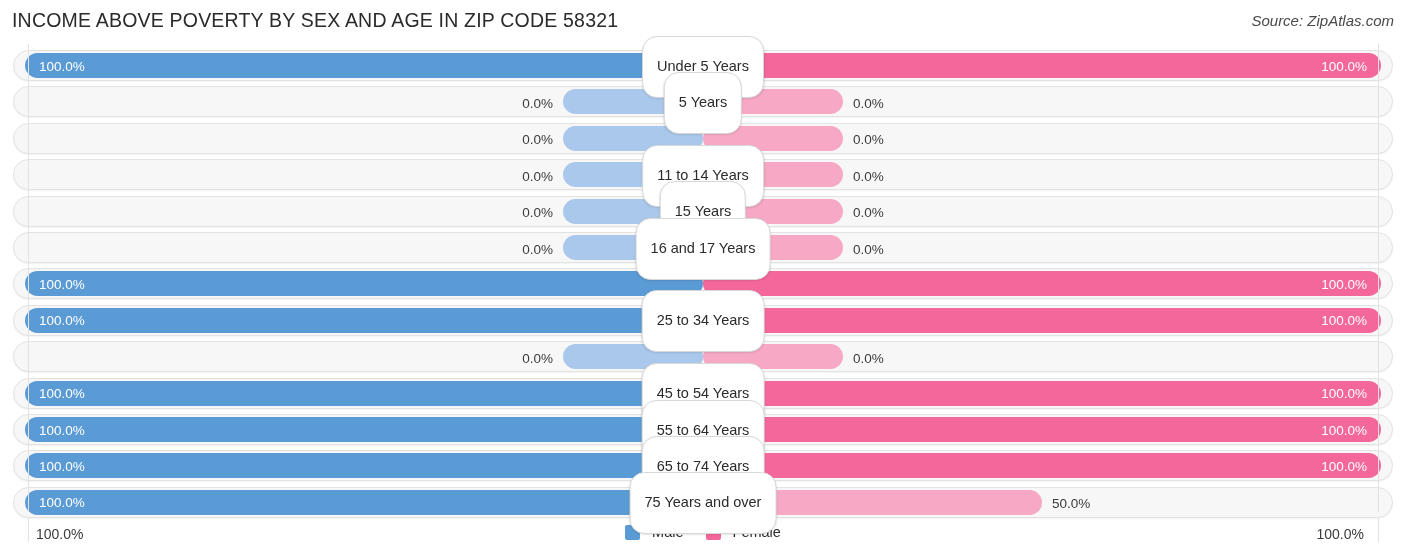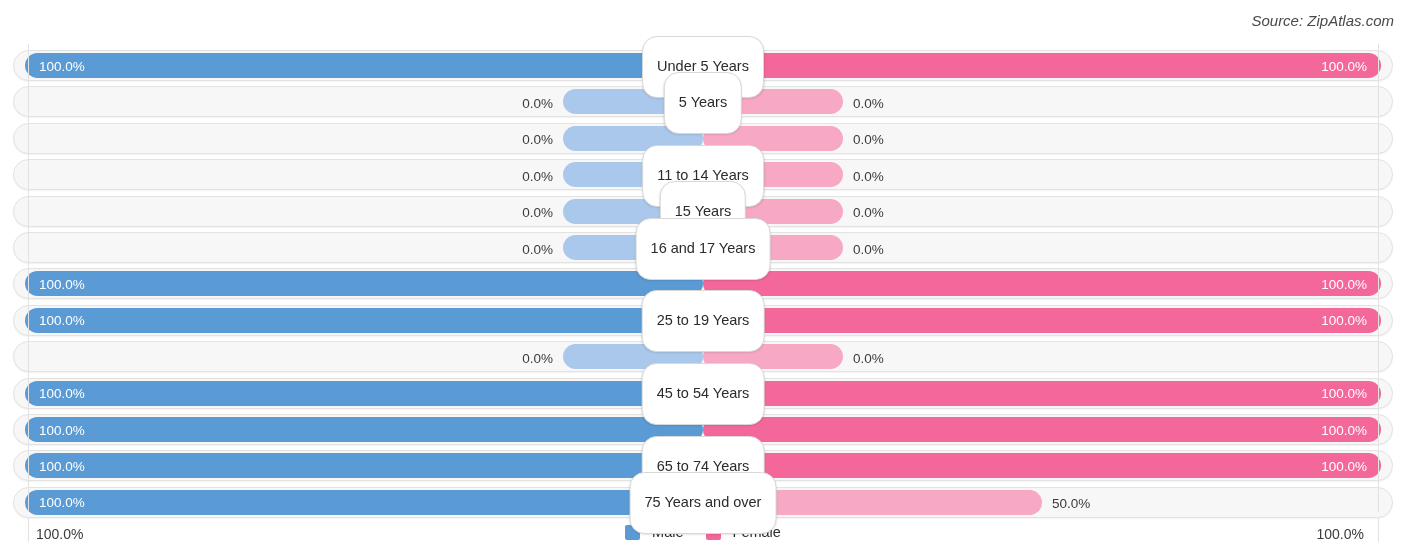--- a/index.html
+++ b/index.html
@@ -94,20 +94,21 @@
     display:flex;justify-content:center;align-items:center;gap:22px;
   }
   .legend-item{display:flex;align-items:center;gap:12px;}
   .legend-swatch{width:15px;height:15px;border-radius:2px;}
   .legend-text{font-size:14.5px;color:#2b2b2b;}
 </style>
 </head>
 <body>
 
 <div id="header">
+  <div id="page-title">INCOME ABOVE POVERTY BY SEX AND AGE IN ZIP CODE 58321</div>
   <div id="source-note">Source: ZipAtlas.com</div>
 </div>
 
 <div id="plot">
     <div class="row" style="top: 6px;">
       <div class="track"></div>
       <div class="bar male" style="width: 678px; background: rgb(91, 155, 213);">
         <span class="bar-val inside">100.0%</span>
       </div>
       <div class="bar female" style="width: 678px; background: rgb(244, 103, 154);">
@@ -164,21 +165,21 @@
       </div>
     </div>
     <div class="row" style="top: 260.8px;">
       <div class="track"></div>
       <div class="bar male" style="width: 678px; background: rgb(91, 155, 213);">
         <span class="bar-val inside">100.0%</span>
       </div>
       <div class="bar female" style="width: 678px; background: rgb(244, 103, 154);">
         <span class="bar-val inside">100.0%</span>
       </div>
-      <div class="center-pill">25 to 19 Years</div>
+      <div class="center-pill">25 to 34 Years</div>
     </div>
     <div class="row" style="top: 297.2px;">
       <div class="track"></div>
       <div class="bar male" style="width: 140px; background: rgb(170, 200, 236);"></div>
       <div class="val-out left" style="right: 853px; top: 50%;">0.0%</div>
       <div class="bar female" style="width: 140px; background: rgb(247, 168, 196);"></div>
       <div class="val-out" style="left: 853px;">0.0%</div>
     </div>
     <div class="row" style="top: 333.6px;">
       <div class="track"></div>
@@ -191,20 +192,21 @@
       <div class="center-pill">45 to 54 Years</div>
     </div>
     <div class="row" style="top: 370px;">
       <div class="track"></div>
       <div class="bar male" style="width: 678px; background: rgb(91, 155, 213);">
         <span class="bar-val inside">100.0%</span>
       </div>
       <div class="bar female" style="width: 678px; background: rgb(244, 103, 154);">
         <span class="bar-val inside">100.0%</span>
       </div>
+      <div class="center-pill">55 to 64 Years</div>
     </div>
     <div class="row" style="top: 406.4px;">
       <div class="track"></div>
       <div class="bar male" style="width: 678px; background: rgb(91, 155, 213);">
         <span class="bar-val inside">100.0%</span>
       </div>
       <div class="bar female" style="width: 678px; background: rgb(244, 103, 154);">
         <span class="bar-val inside">100.0%</span>
       </div>
       <div class="center-pill">65 to 74 Years</div>

